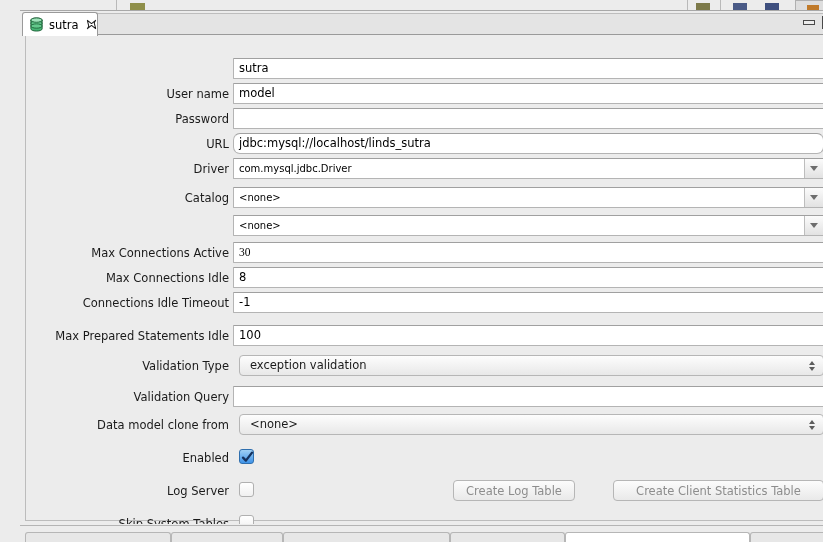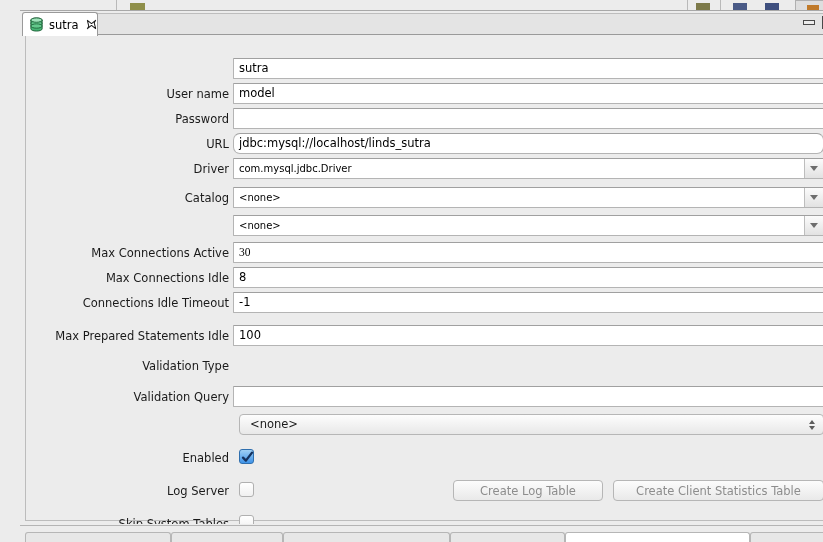--- a/index.html
+++ b/index.html
@@ -393,28 +393,35 @@
           <div class="row" style="top: 289px; width: 806px;">
             <div class="lbl-wrap">
               <div class="lbl">Max Prepared Statements Idle</div>
             </div>
             <div class="tf" style="left: 207px; width: 591px;">100</div>
           </div>
           <div class="row" style="top: 319px; width: 806px;">
             <div class="lbl-wrap">
               <div class="lbl">Validation Type</div>
             </div>
+            <div class="popup" style="left: 213px; width: 585px;"><span>exception validation</span><div class="popup-arrows">
+                <span class="arrow-up-s"></span>
+                <span class="arrow-dn-s"></span>
+              </div></div>
           </div>
           <div class="row" style="top: 350px; width: 806px;">
             <div class="lbl-wrap">
               <div class="lbl">Validation Query</div>
             </div>
             <div class="tf" style="left: 207px; width: 591px;"></div>
           </div>
           <div class="row" style="top: 378px; width: 806px;">
+            <div class="lbl-wrap">
+              <div class="lbl">Data model clone from</div>
+            </div>
             <div class="popup" style="left: 213px; width: 585px;"><span>&lt;none&gt;</span><div class="popup-arrows">
                 <span class="arrow-up-s"></span>
                 <span class="arrow-dn-s"></span>
               </div></div>
           </div>
         </div>
       <div id="checkbox-rows">
           <div class="row" style="top: 411px; width: 806px;">
             <div class="lbl-wrap">
               <div class="lbl">Enabled</div>
@@ -432,21 +439,21 @@
             <div class="cb off" style="left: 213px;"></div>
           </div>
           <div class="row" style="top: 477px; width: 806px;">
             <div class="lbl-wrap">
               <div class="lbl">Skip System Tables</div>
             </div>
             <div class="cb off" style="left: 213px;"></div>
           </div>
         </div>
       <div id="button-row">
-          <div class="btn" style="left: 427px; width: 150px; top: 444px;">Create Log Table</div>
+          <div class="btn" style="left: 427px; width: 122px; top: 444px;">Create Log Table</div>
           <div class="btn" style="left: 587px; width: 211px; top: 444px;">Create Client Statistics Table</div>
         </div>
 
     </div>
   </div>
 
   <div class="bottom-strip">
     <div class="bstrip-rule"></div>
     <div id="bottom-tabs">
         <div class="bt" style="left: 5px; width: 146px;"></div>

